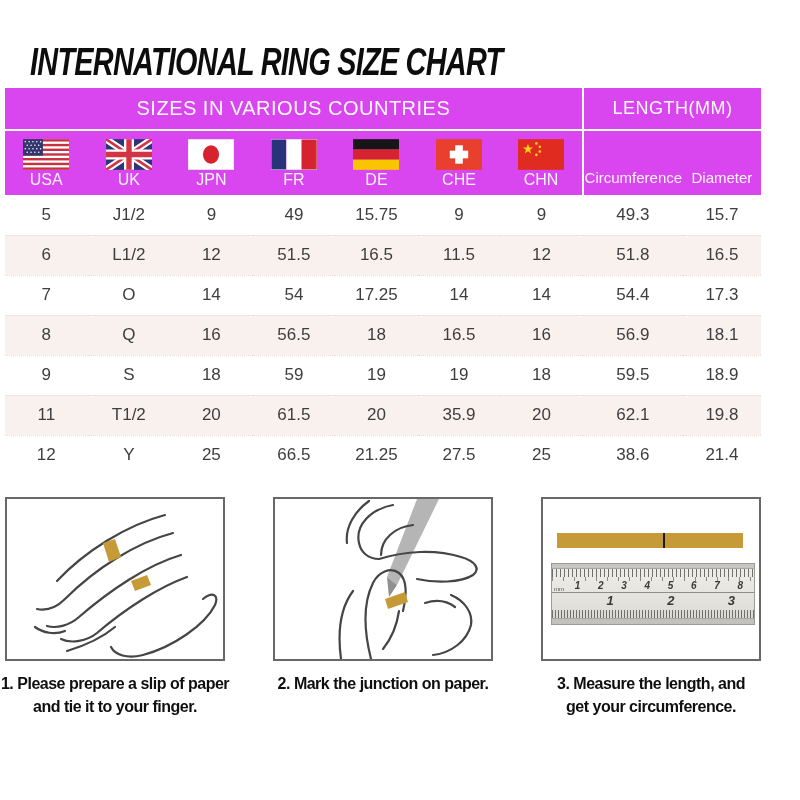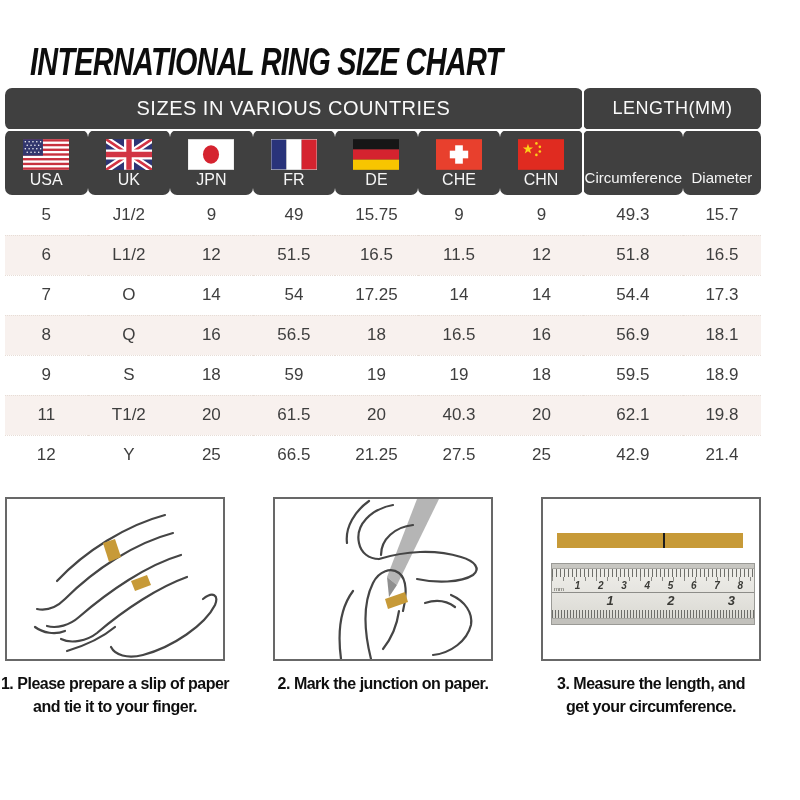--- a/index.html
+++ b/index.html
@@ -23,21 +23,21 @@
 
   
   table.size-table {
     width: 756px; margin: 4px auto 0 auto;
     border-collapse: collapse; table-layout: fixed;
   }
   col.c-country { width: 82.5px; }
   col.c-circ { width: 100px; }
   col.c-diam { width: 78px; }
 
-  thead th { background: #404040; color: #fafafa; font-weight: normal; border-radius: 7px; }
+  thead th { background: #d946ef; color: #fafafa; font-weight: normal; }
   tr.head-top th {
     height: 42px; font-size: 20px; letter-spacing: 0.5px;
     border-bottom: 2px solid #ffffff; text-align: center; vertical-align: middle;
   }
   tr.head-top th.head-right { font-size: 18px; border-left: 2px solid #ffffff; }
 
   tr.head-flags th { height: 65px; vertical-align: middle; text-align: center; }
   tr.head-flags th.len-cell {
     vertical-align: bottom; font-size: 15px; padding-bottom: 9px; color: #f5f5f5;
   }
@@ -297,34 +297,34 @@
           <td>18</td>
           <td>59.5</td>
           <td>18.9</td>
       </tr>
       <tr>
         <td>11</td>
           <td>T1/2</td>
           <td>20</td>
           <td>61.5</td>
           <td>20</td>
-          <td>40.3</td>
+          <td>35.9</td>
           <td>20</td>
           <td>62.1</td>
           <td>19.8</td>
       </tr>
       <tr>
         <td>12</td>
           <td>Y</td>
           <td>25</td>
           <td>66.5</td>
           <td>21.25</td>
           <td>27.5</td>
           <td>25</td>
-          <td>42.9</td>
+          <td>38.6</td>
           <td>21.4</td>
       </tr>
     </tbody>
   </table>
 
   <div class="steps">
 
     <div class="step">
       <div class="illus">
         <svg class="hand-art" viewBox="0 0 216 160" fill="none" stroke="#454545" stroke-width="2.2" stroke-linecap="round">

